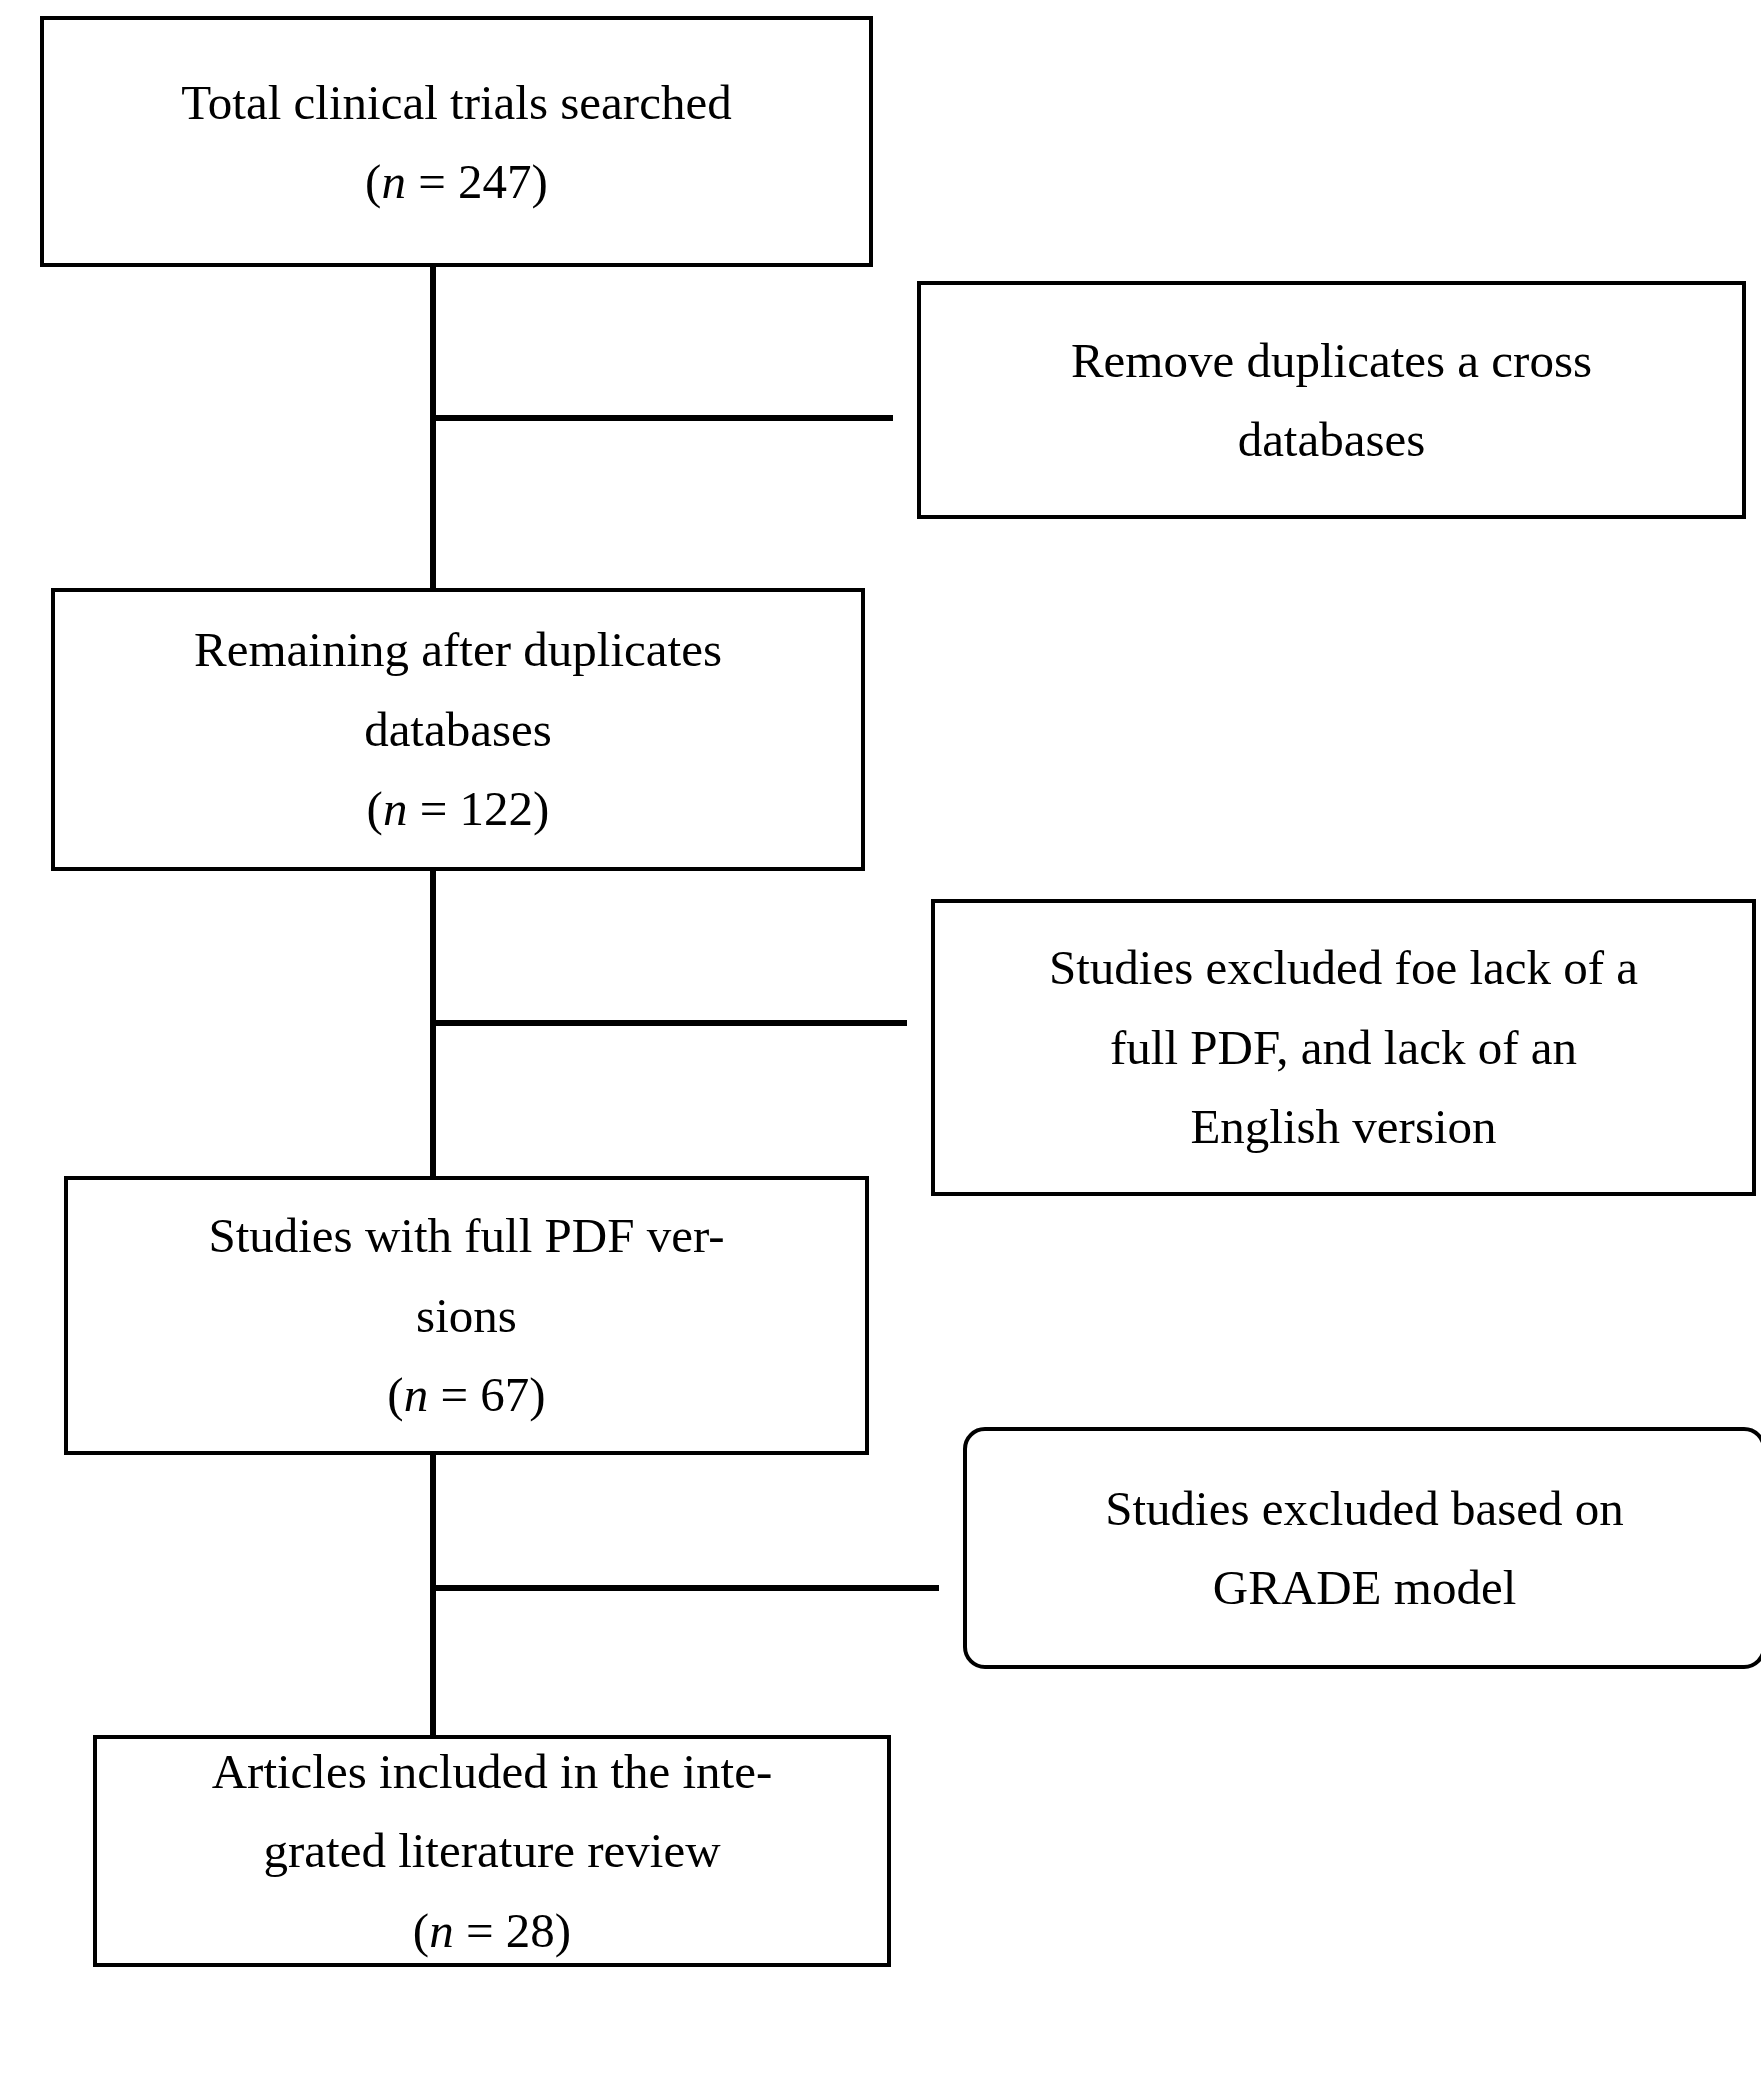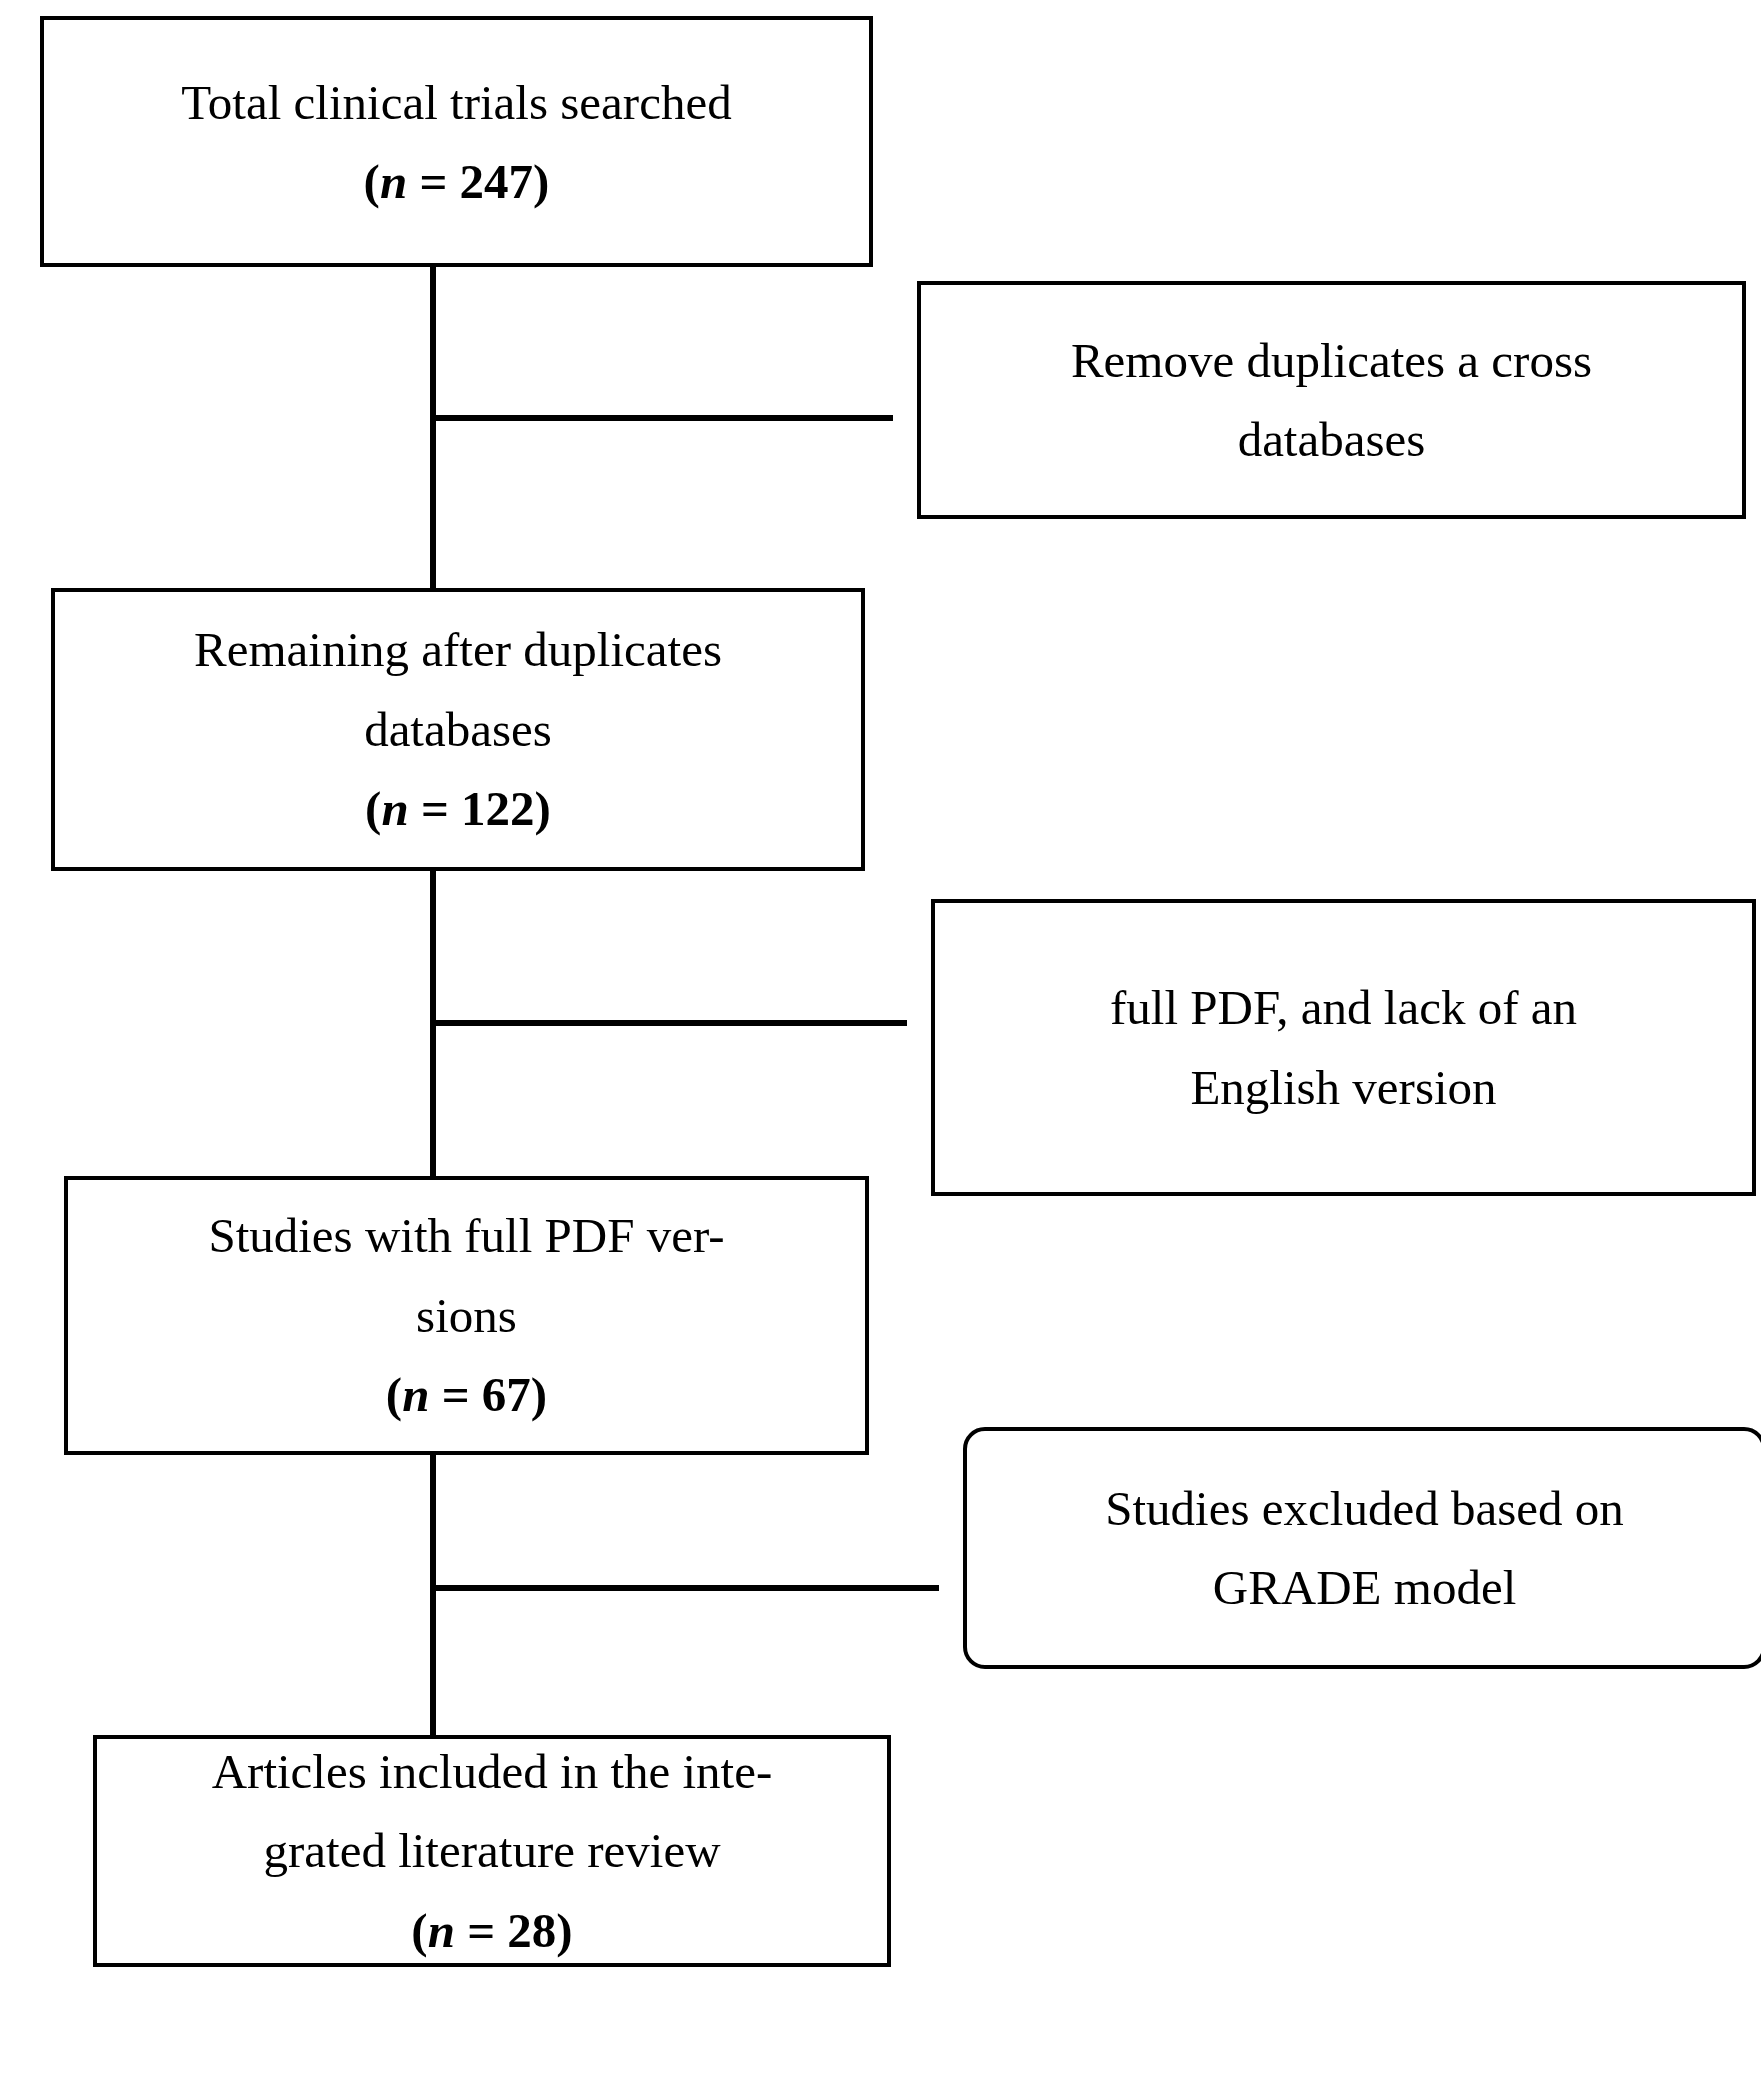--- a/index.html
+++ b/index.html
@@ -35,21 +35,20 @@
     padding: 0 12px;
     margin-left: 27px;
   }
   .fbox .ln {
     display: block;
     white-space: nowrap;
   }
   .fbox .count {
     display: block;
     white-space: nowrap;
-    font-weight: bold;
   }
   .ital {
     font-style: italic;
   }
 
   
   .vline {
     position: absolute;
     background: #000000;
     width: 6px;
@@ -103,20 +102,21 @@
     <span class="ln">databases</span>
   </div>
 
   <div class="fbox" id="box-remaining">
     <span class="ln">Remaining after duplicates</span>
     <span class="ln">databases</span>
     <span class="count"><span>(</span><span class="ital">n</span><span> = </span><span>122</span><span>)</span></span>
   </div>
 
   <div class="fbox" id="box-excl-pdf">
+    <span class="ln">Studies excluded foe lack of a</span>
     <span class="ln">full PDF, and lack of an</span>
     <span class="ln">English version</span>
   </div>
 
   <div class="fbox" id="box-fullpdf">
     <span class="ln">Studies with full PDF ver-</span>
     <span class="ln">sions</span>
     <span class="count"><span>(</span><span class="ital">n</span><span> = </span><span>67</span><span>)</span></span>
   </div>
 

